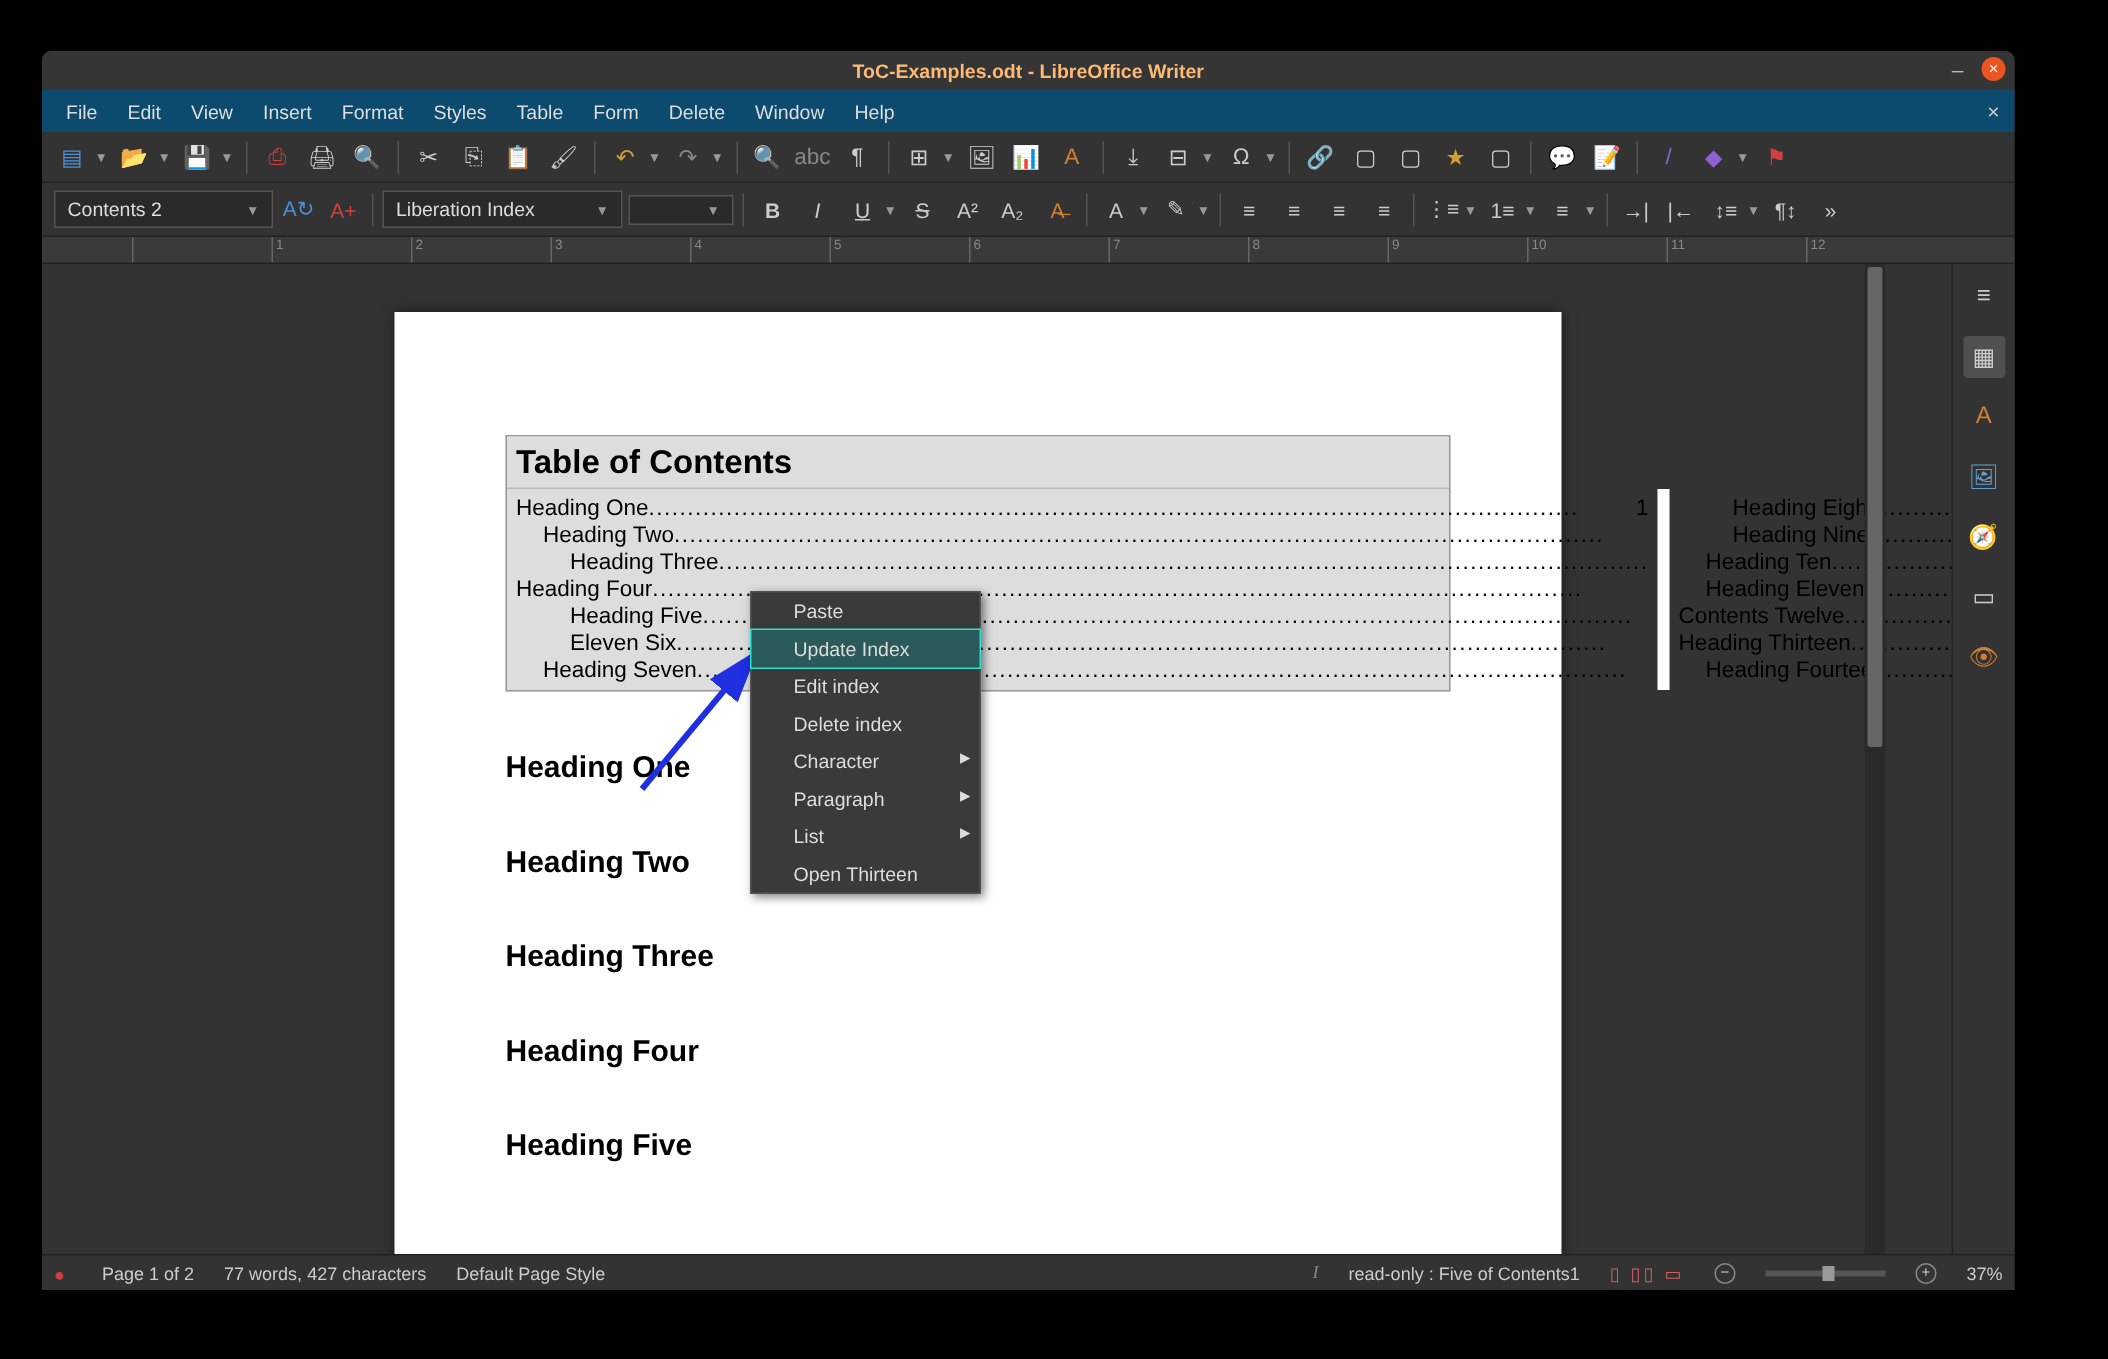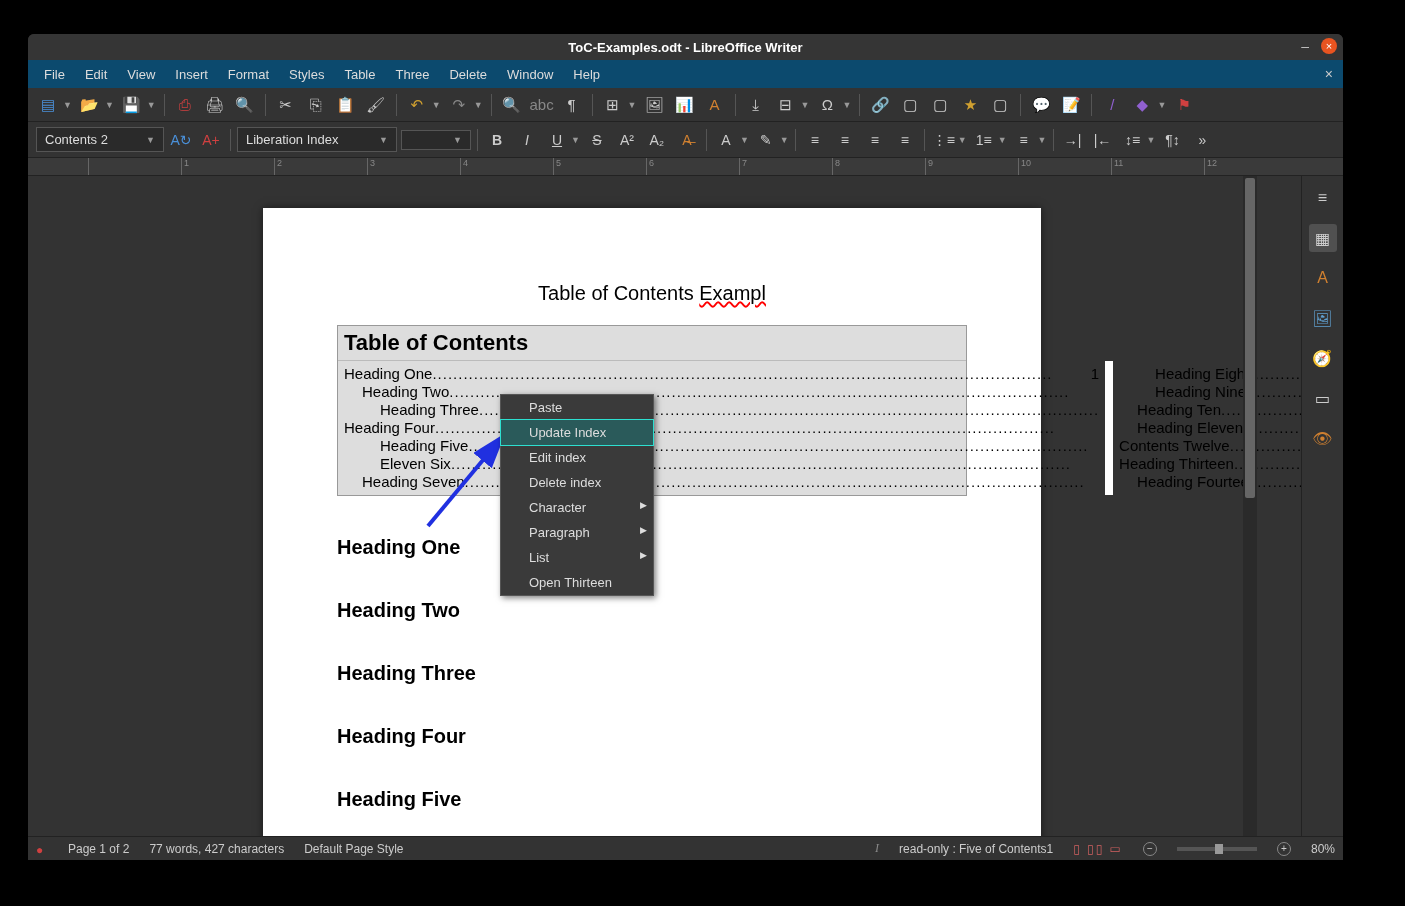--- a/index.html
+++ b/index.html
@@ -1,32 +1,32 @@
 <!DOCTYPE html>
 <html><head>
 <meta charset="utf-8">
 <style>
   * { margin: 0; padding: 0; box-sizing: border-box; font-family: "Liberation Sans", "DejaVu Sans", sans-serif; }
   body { background: #000; width: 1405px; height: 906px; overflow: hidden; position: relative; }
   .window { position: absolute; top: 34px; left: 28px; width: 1315px; height: 826px; background: #2e2e2e; display: flex; flex-direction: column; border-radius: 6px 6px 0 0; }
   .titlebar { height: 26px; background: #353535; display: flex; align-items: center; justify-content: center; position: relative; border-radius: 6px 6px 0 0; }
-  .titlebar .title { color: #ffffff; font-size: 13px; font-weight: bold; }
+  .titlebar .title { color: #fdba74; font-size: 13px; font-weight: bold; }
   .titlebar .controls { position: absolute; right: 6px; top: 4px; display: flex; gap: 12px; align-items: center; }
   .titlebar .min { color: #bbb; font-size: 14px; }
   .titlebar .close-btn { width: 16px; height: 16px; border-radius: 50%; background: #e95420; color: #fff; font-size: 11px; display: flex; align-items: center; justify-content: center; }
   .menubar { height: 28px; background: #0c4a6e; display: flex; align-items: center; padding: 0 6px; gap: 0; position: relative; }
   .menubar .mi { color: #ddd; font-size: 13px; padding: 4px 10px; cursor: default; }
   .menubar .close-doc { position: absolute; right: 4px; color: #ccc; font-size: 14px; padding: 2px 6px; }
   .toolbar { background: #333; display: flex; align-items: center; padding: 4px 8px; gap: 6px; height: 34px; border-bottom: 1px solid #222; }
   .tb-icon { width: 24px; height: 24px; display: flex; align-items: center; justify-content: center; color: #ccc; font-size: 15px; }
   .tb-sep { width: 1px; height: 22px; background: #555; margin: 0 2px; }
   .tb-drop { font-size: 9px; color: #999; margin-left: -3px; }
   .fmt-toolbar { background: #333; display: flex; align-items: center; padding: 4px 8px; gap: 4px; height: 36px; border-bottom: 1px solid #222; }
   .combo { background: #2a2a2a; border: 1px solid #555; color: #ddd; font-size: 13px; padding: 4px 8px; display: flex; align-items: center; gap: 6px; }
-  .combo.style { width: 128px; justify-content: space-between; }
+  .combo.style { width: 146px; justify-content: space-between; }
   .combo.font { width: 160px; justify-content: space-between; }
   .combo.size { width: 70px; justify-content: space-between; }
   .combo .arrow { font-size: 9px; color: #999; }
   .fmt-icon { width: 26px; height: 24px; display: flex; align-items: center; justify-content: center; color: #ccc; font-size: 14px; }
   .ruler { height: 18px; background: #3a3a3a; border-bottom: 1px solid #222; position: relative; overflow: hidden; }
   .ruler-inner { position: absolute; left: 60px; right: 0; top: 0; height: 100%; color: #888; font-size: 9px; display: flex; }
   .ruler-seg { width: 93px; position: relative; border-left: 1px solid #666; padding-left: 2px; }
   .content-area { flex: 1; display: flex; background: #333; overflow: hidden; position: relative; }
   .doc-canvas { flex: 1; background: #333; position: relative; overflow: hidden; }
   .page { position: absolute; left: 235px; top: 32px; width: 778px; height: 1000px; background: #fff; box-shadow: 0 0 8px rgba(0,0,0,0.5); }
@@ -75,21 +75,21 @@
   </div>
 
   <div class="menubar" id="menubar">
     <span class="mi">File</span>
       <span class="mi">Edit</span>
       <span class="mi">View</span>
       <span class="mi">Insert</span>
       <span class="mi">Format</span>
       <span class="mi">Styles</span>
       <span class="mi">Table</span>
-      <span class="mi">Three</span>
+      <span class="mi">Form</span>
       <span class="mi">Delete</span>
       <span class="mi">Window</span>
       <span class="mi">Help</span>
       <span class="close-doc">×</span>
   </div>
 
   <div class="toolbar">
     <span class="tb-icon" style="color:#4a90d9">▤</span>
       <span class="tb-drop">▼</span>
     <span class="tb-icon" style="color:#e0a030">📂</span>
@@ -216,23 +216,20 @@
         <div class="ruler-seg">10</div>
         <div class="ruler-seg">11</div>
         <div class="ruler-seg">12</div>
       </div>
   </div>
 
   <div class="content-area">
     <div class="doc-canvas">
       <div class="page">
         <div class="page-content">
-          <div class="doc-title">
-            <span>Table of Contents </span><span class="spell">Exampl</span>
-          </div>
           <div class="toc-box">
             <div class="toc-title">Table of Contents</div>
             <div class="toc-cols">
               <div class="toc-col left" id="toc-left">
                   <div class="toc-entry ind0">
                     <span class="txt">Heading One</span>
                     <span class="dots">........................................................................................................................</span>
                     <span class="pg">1</span>
                   </div>
                   <div class="toc-entry ind1">
@@ -351,15 +348,15 @@
     <span class="section">Default Page Style</span>
     <span class="spacer"></span>
     <span class="section" style="font-family:serif;font-style:italic;color:#888">I</span>
     <span class="section">read-only : Five of Contents1</span>
     <span class="section" style="letter-spacing:2px;color:#d06060">▯ ▯▯ ▭</span>
     <span class="section" style="border:1px solid #888;border-radius:50%;width:14px;height:14px;display:inline-flex;align-items:center;justify-content:center;font-size:10px">−</span>
     <div class="zoom-slider">
         <div class="knob"></div>
       </div>
     <span class="section" style="border:1px solid #888;border-radius:50%;width:14px;height:14px;display:inline-flex;align-items:center;justify-content:center;font-size:10px">+</span>
-    <span class="section">80%</span>
+    <span class="section">37%</span>
   </div>
 </div>
 
 </body></html>

